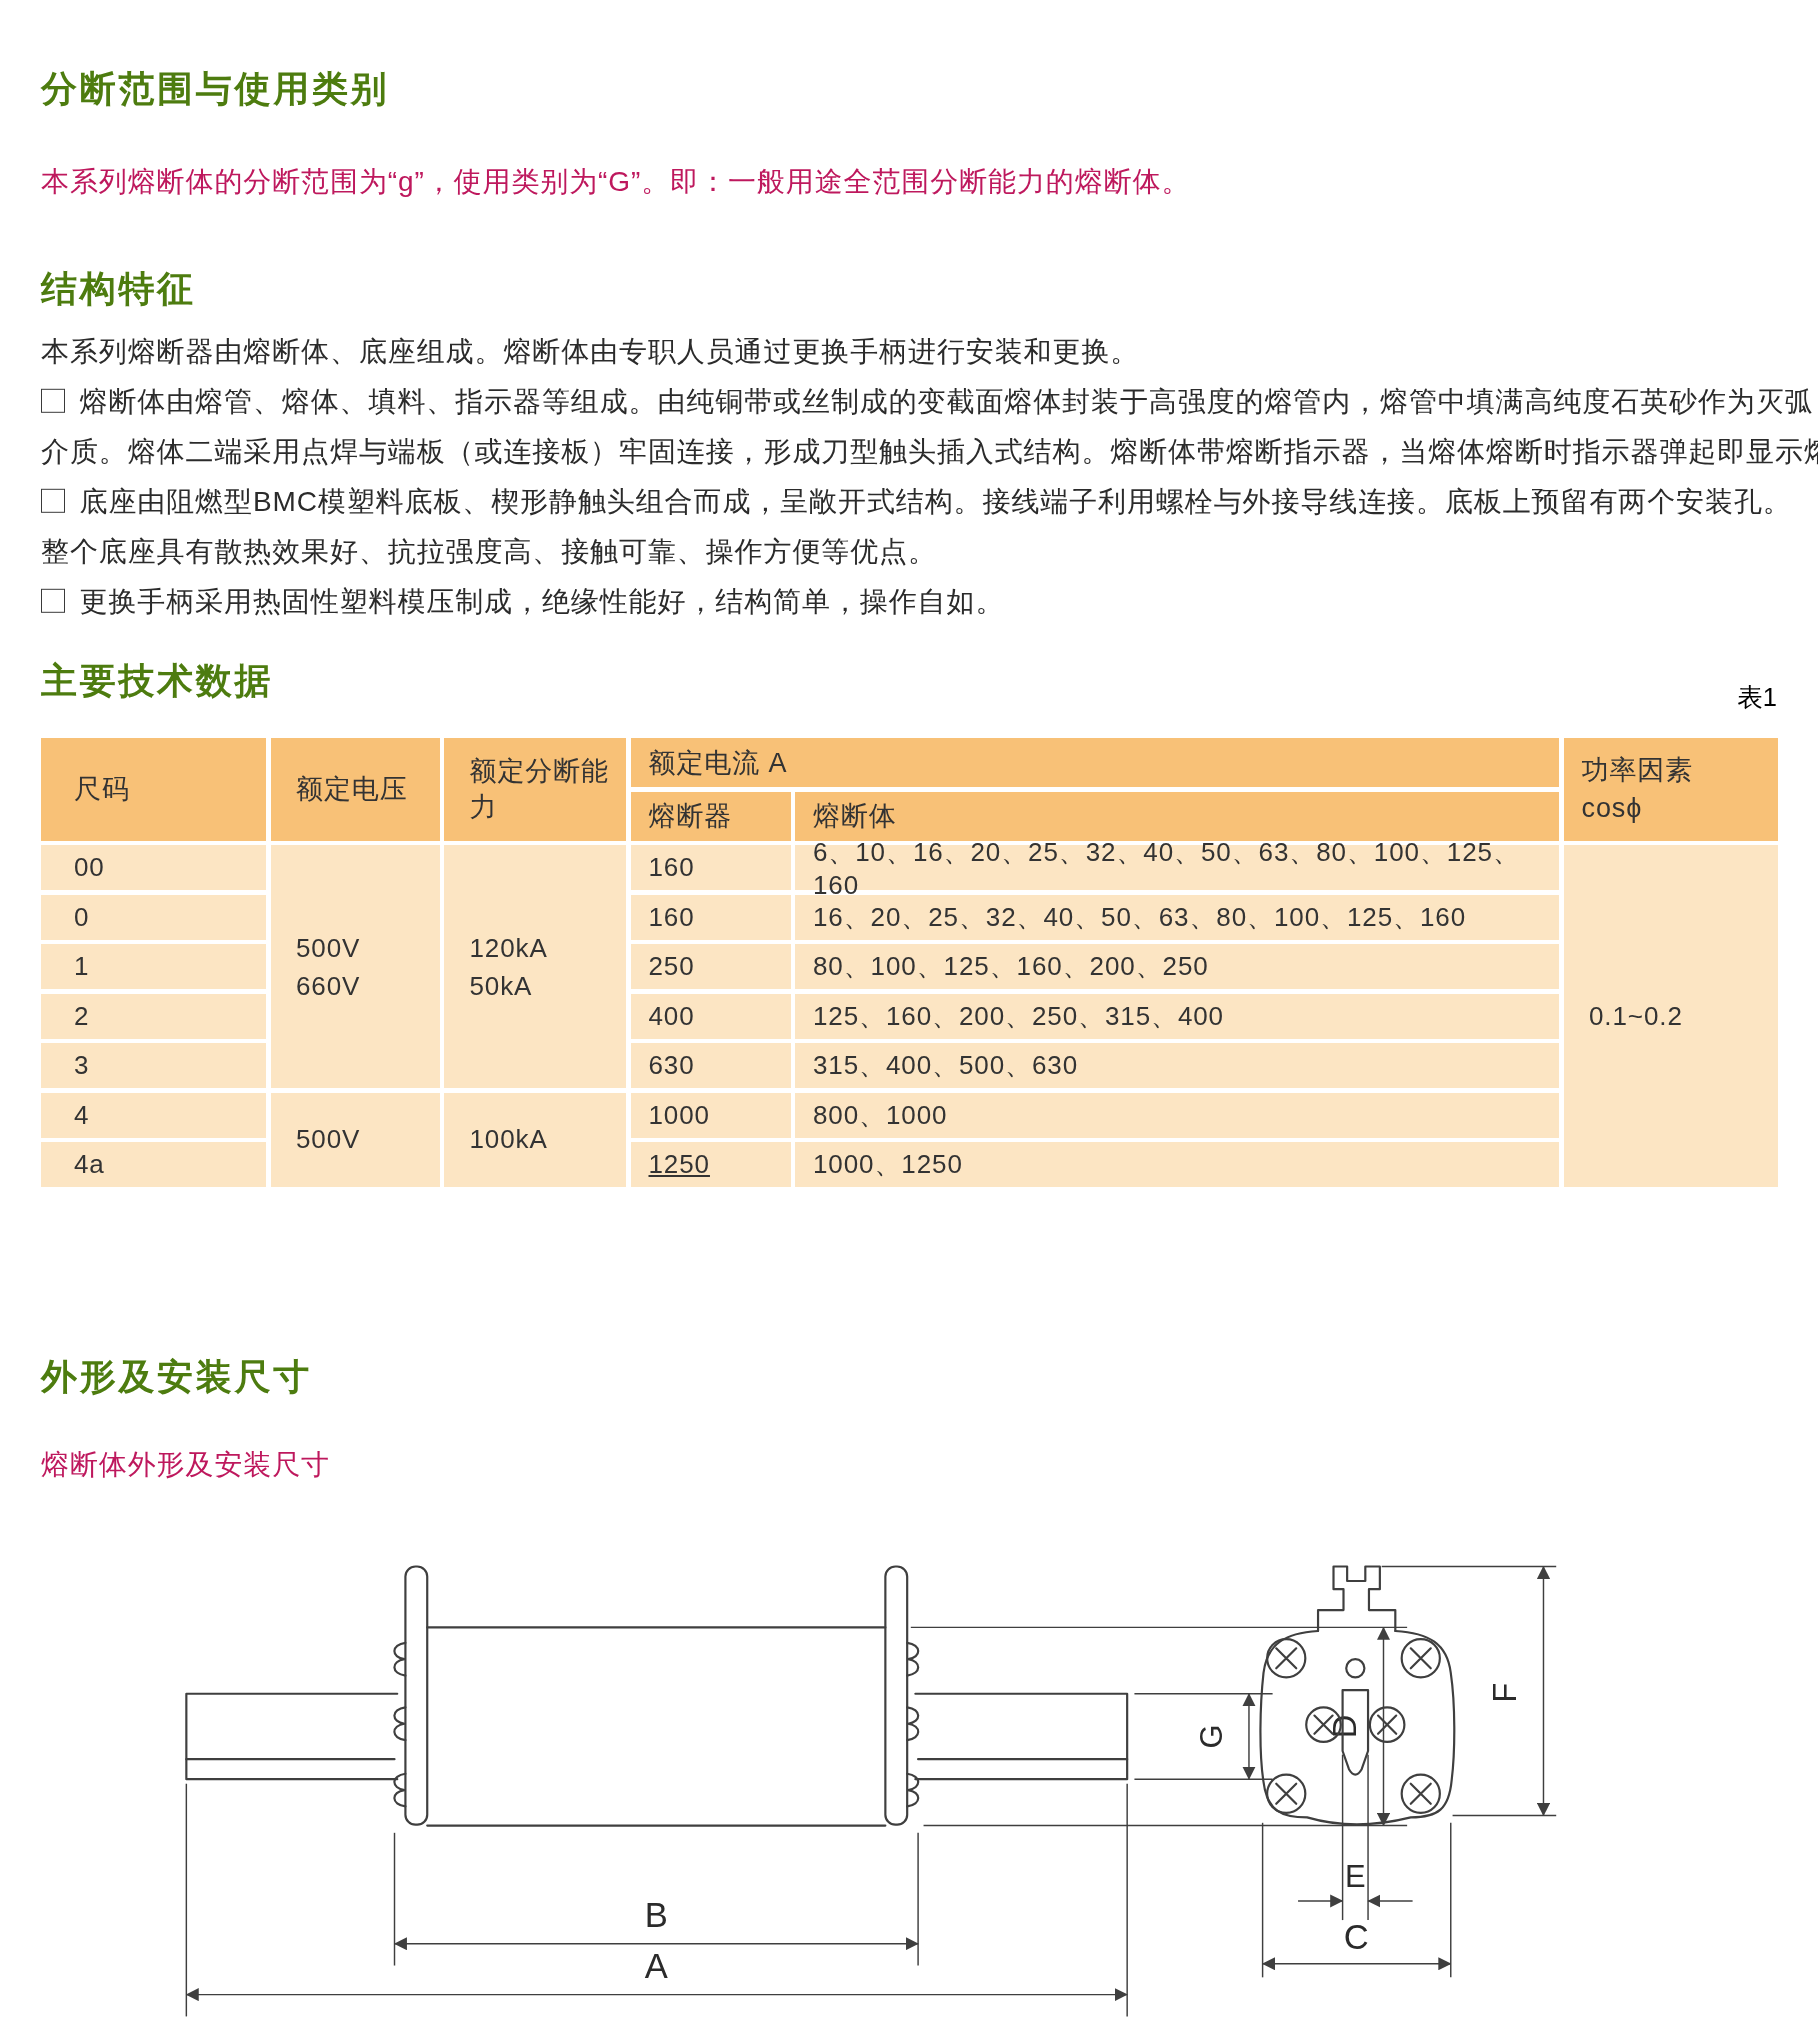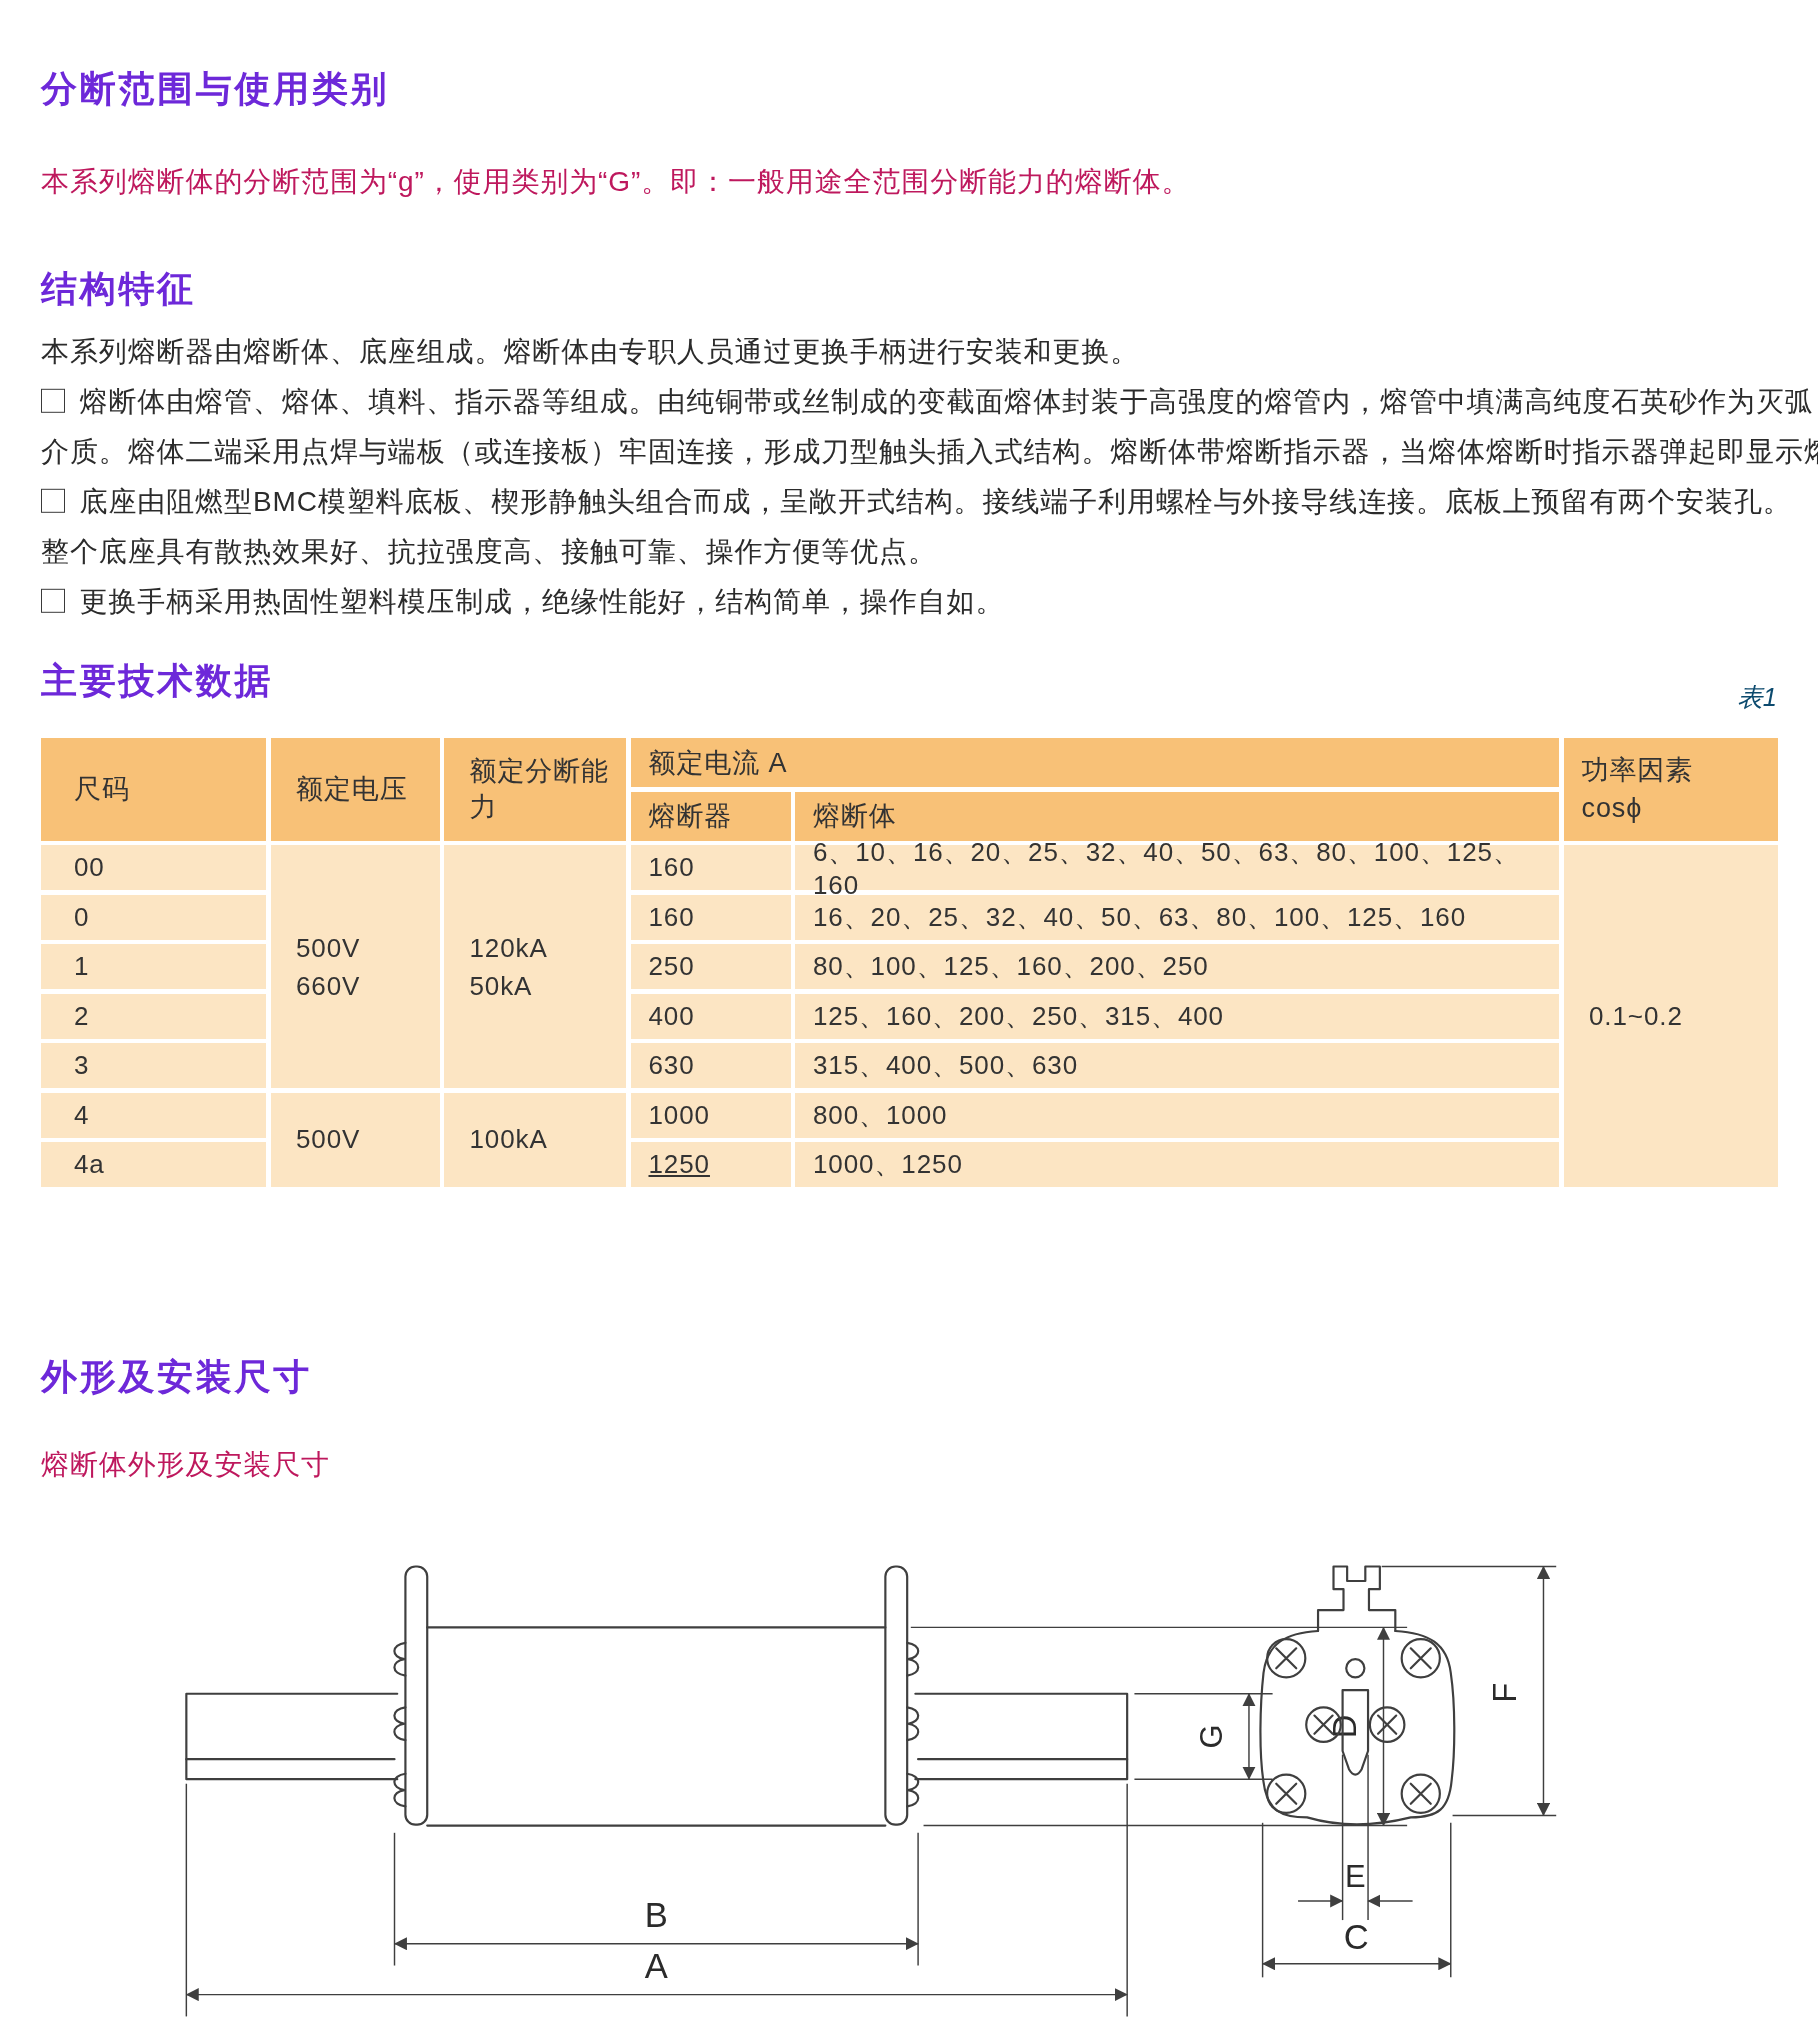--- a/index.html
+++ b/index.html
@@ -1,25 +1,25 @@
 <!DOCTYPE html>
 <html style="font-size:14.5px"><head>
 <meta charset="utf-8">
 <style>
   html,body{margin:0;padding:0;}
   body{
     width:1818px;height:2043px;position:relative;background:#ffffff;
     font-family:"Liberation Sans",sans-serif;color:#2b2b2b;overflow:hidden;
   }
-  .h-blue{position:absolute;left:41px;font-size:36px;font-weight:600;color:#6d28d9;letter-spacing:2.7px;white-space:nowrap;}
+  .h-blue{position:absolute;left:41px;font-size:36px;font-weight:600;color:#4d7c0f;letter-spacing:2.7px;white-space:nowrap;}
   .body-text{position:absolute;left:41px;font-size:28px;color:#be185d;letter-spacing:0.9px;white-space:nowrap;}
   #structure-lines{position:absolute;left:41px;top:327px;}
   .pline{line-height:50px;font-size:28px;letter-spacing:0.9px;white-space:nowrap;color:#2b2b2b;}
   .bullet{display:inline-block;width:22px;height:22px;border:1.8px solid #3a3a3a;margin-right:14.5px;transform:translateY(1.8px);background:#fff;}
-  #table-label{position:absolute;right:41px;top:680px;font-size:25.5px;color:#0c4a6e;font-style:italic;}
+  #table-label{position:absolute;right:41px;top:680px;font-size:25.5px;color:#000000;}
   #spec-grid{
     position:absolute;left:41px;top:738px;width:1476px;
     display:grid;grid-template-columns:225px 169px 182px 160px 764px 214px;
     grid-template-rows:49px 49px repeat(7,45px);gap:4.5px;background:#ffffff;
     font-size:26px;color:#333333;letter-spacing:0.9px;
   }
   .cell{display:flex;align-items:center;}
   .hd{background:#F8C177;font-size:27px;}
   .bd{background:#FCE5C3;}
   .pad36{padding-left:33px;}

